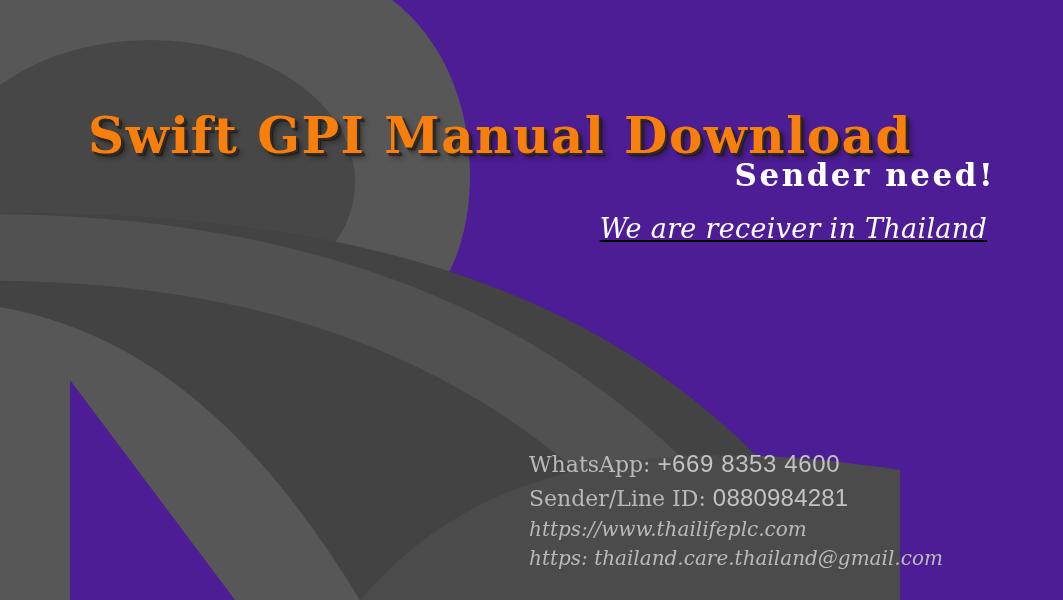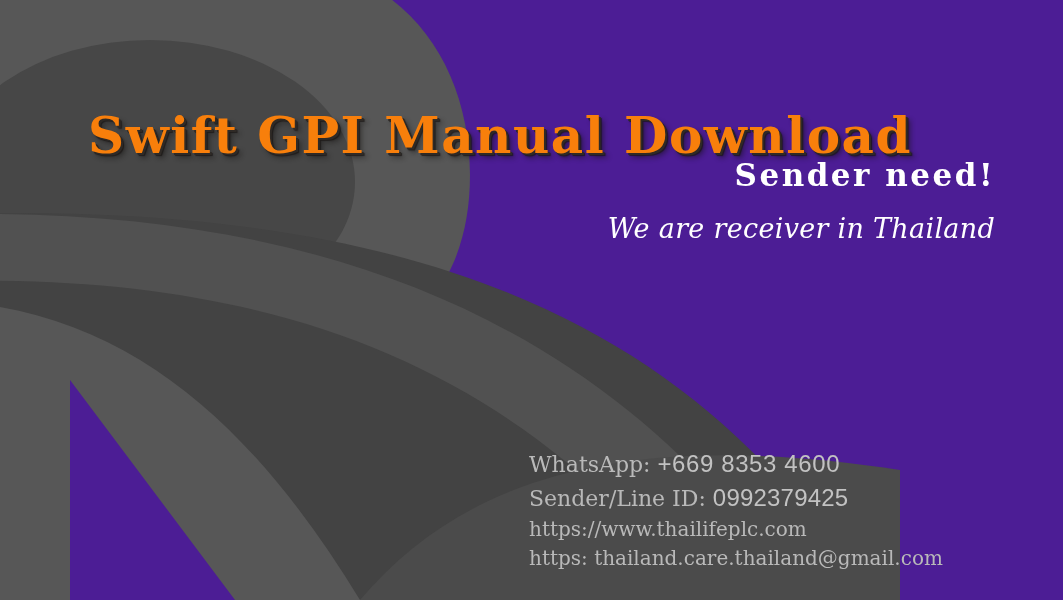--- a/index.html
+++ b/index.html
@@ -63,22 +63,23 @@
     font-weight: bold;
     font-size: 31px;
     letter-spacing: 2.5px;
     color: #ffffff;
     white-space: nowrap;
   }
 
   
   .script-block {
     position: absolute;
-    right: 68px;
+    right: 76px;
     top: 208px;
+    text-decoration: underline;
   }
   .script-line {
     font-family: "DejaVu Serif", "Liberation Serif", serif;
     font-style: italic;
     font-size: 27px;
     line-height: 42px;
     letter-spacing: 0.3px;
     color: #ffffff;
     white-space: nowrap;
   }
@@ -96,20 +97,21 @@
   }
   .contact-line.big {
     font-family: "DejaVu Serif", "Liberation Serif", serif;
     font-size: 22px;
     line-height: 33px;
   }
   .contact-line.small {
     font-family: "DejaVu Serif", "Liberation Serif", serif;
     font-size: 20px;
     line-height: 29px;
+    font-style: italic;
   }
   .contact-label {
     font-family: "DejaVu Serif", "Liberation Serif", serif;
     margin-top: 7px;
   }
   .contact-value {
     font-family: "Liberation Sans", sans-serif;
     font-size: 24px;
     letter-spacing: 0.6px;
     color: #c2c2c2;
@@ -151,21 +153,21 @@
 
   <div class="contact-block">
 
     <div class="contact-line big">
       <span class="contact-label">WhatsApp:</span>
       <span class="contact-value">+669 8353 4600</span>
     </div>
 
     <div class="contact-line big">
       <span class="contact-label">Sender/Line ID:</span>
-      <span class="contact-value tight">0992379425</span>
+      <span class="contact-value tight">0880984281</span>
     </div>
 
     <div class="contact-line small">
       <span class="contact-label">https://www.thailifeplc.com</span>
     </div>
 
     <div class="contact-line small">
       <span class="contact-label">https:</span>
       <span class="contact-label">thailand.care.thailand@gmail.com</span>
     </div>

